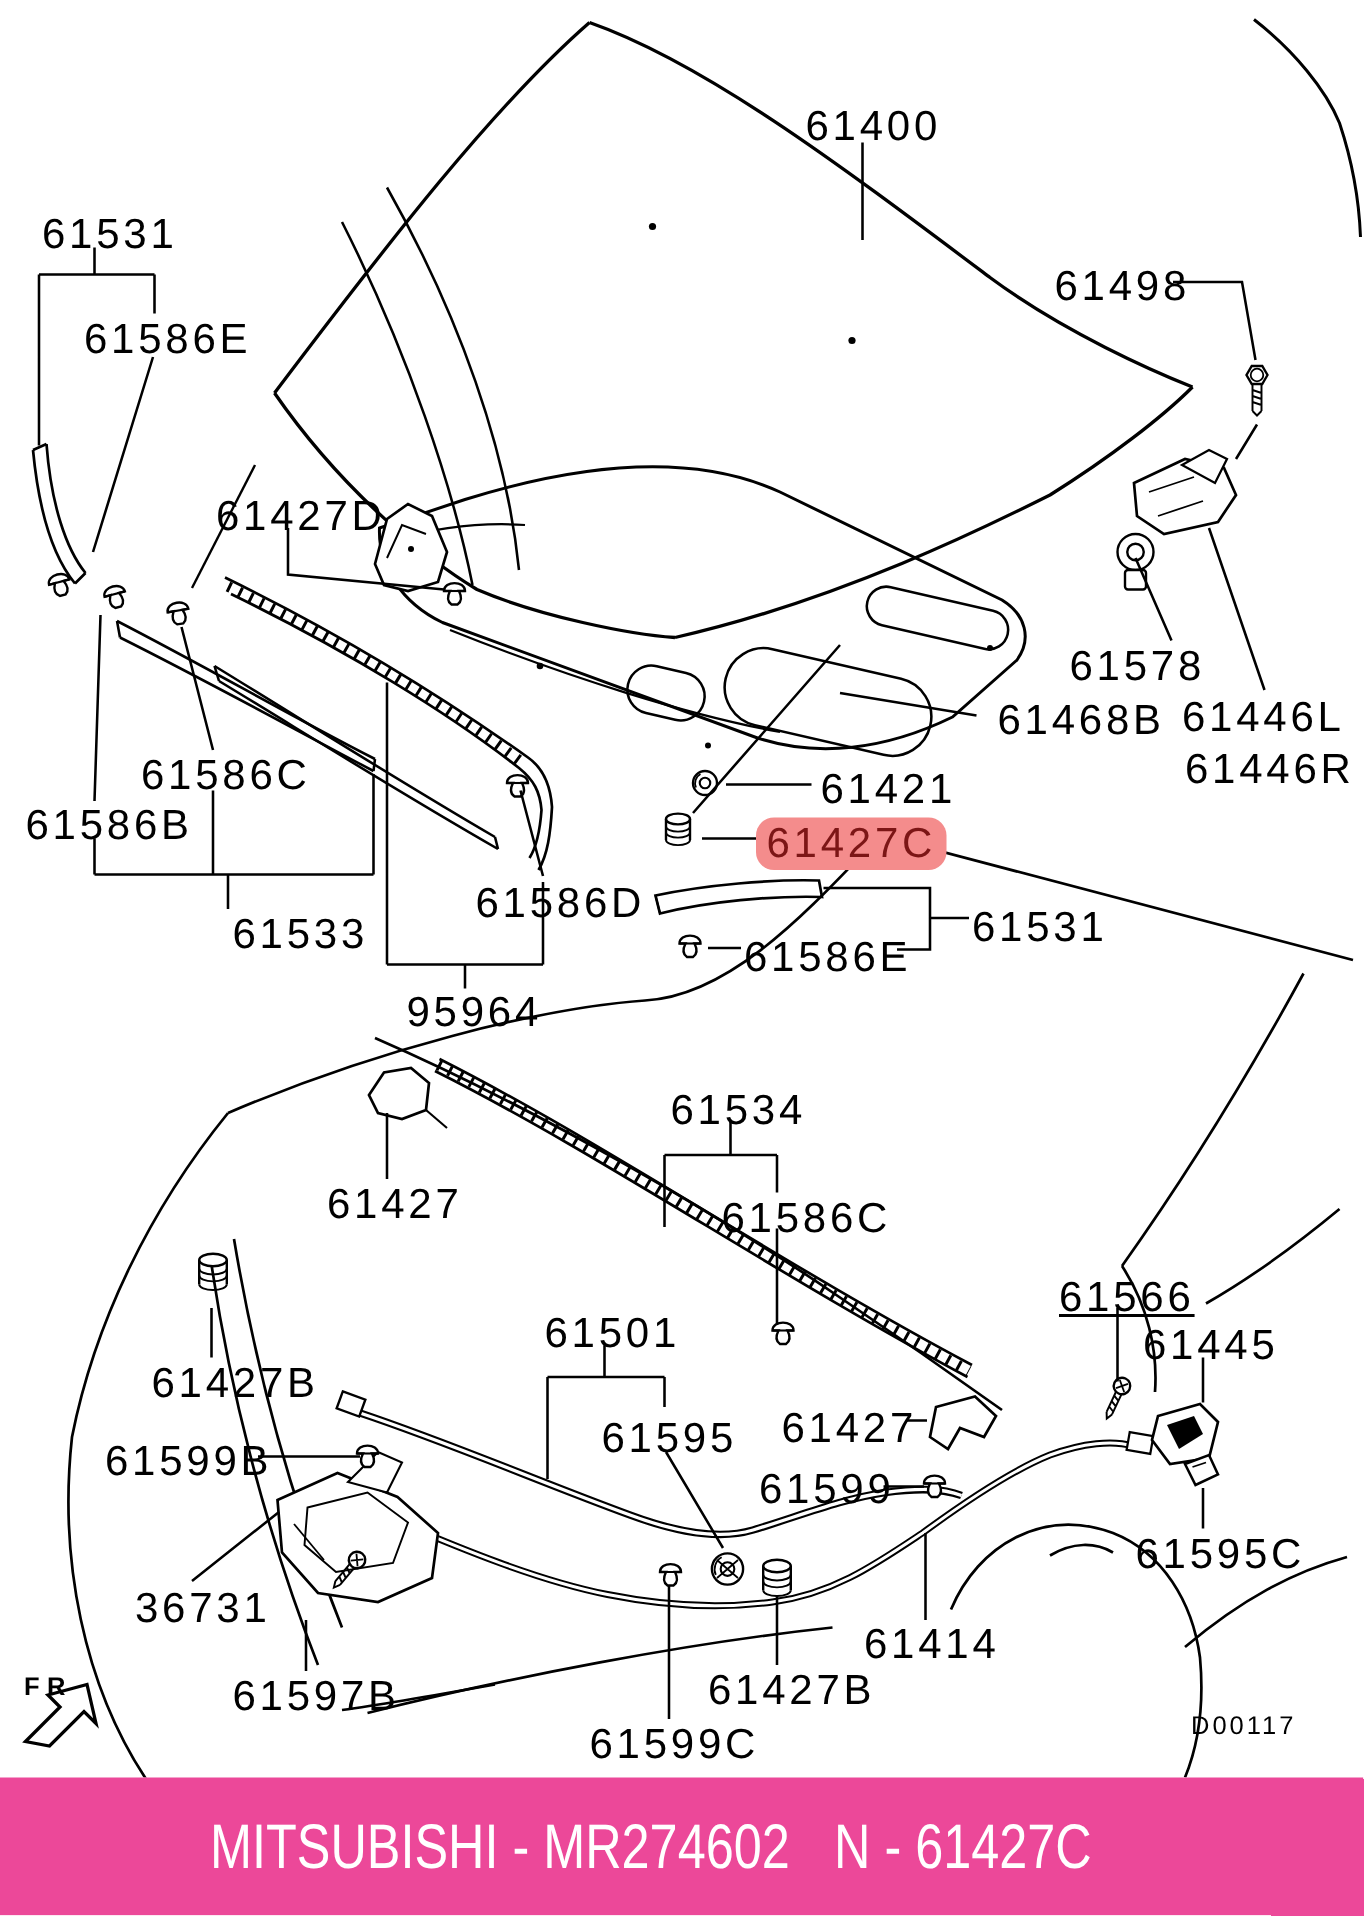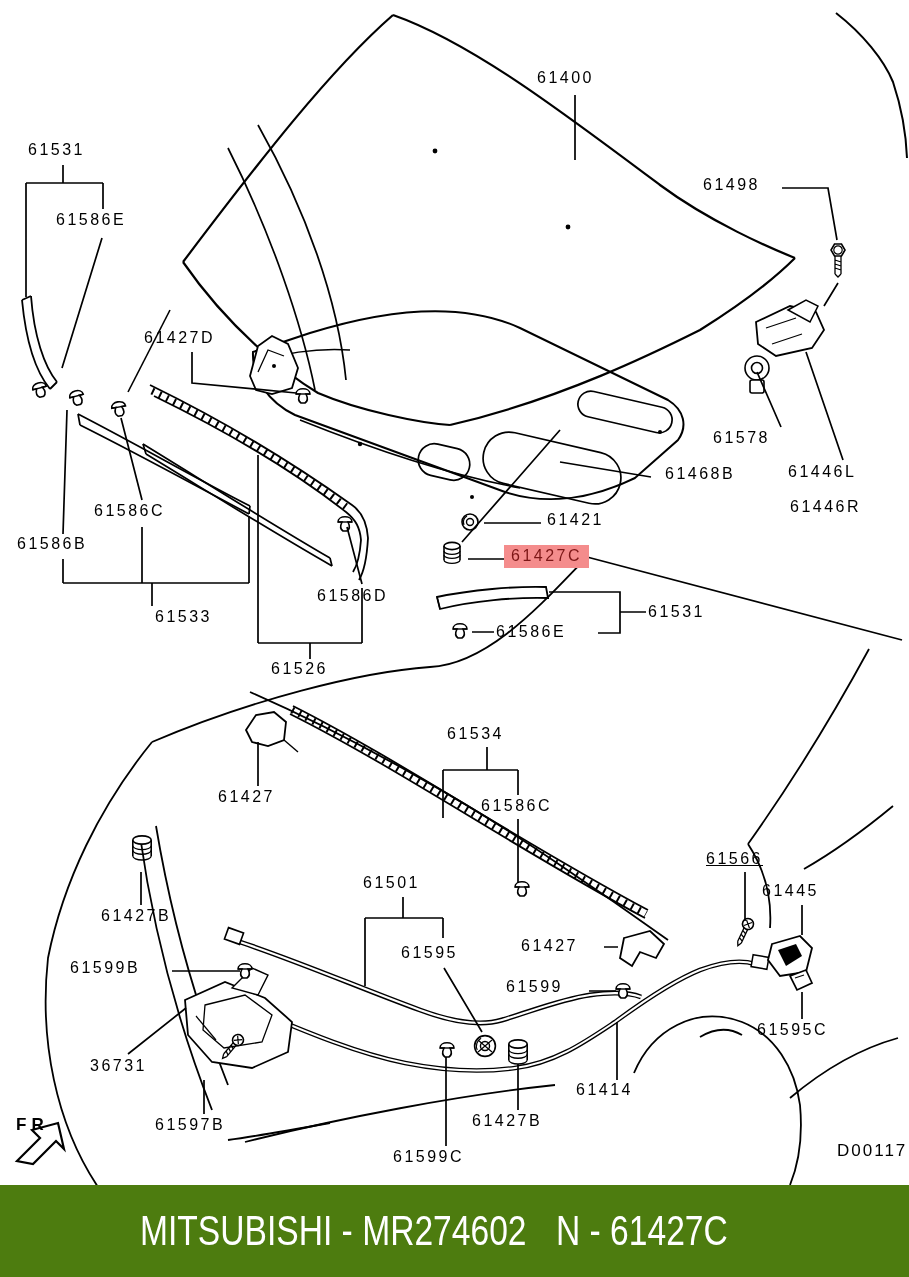--- a/index.html
+++ b/index.html
@@ -1,21 +1,21 @@
 <!DOCTYPE html>
 <html><head>
 <meta charset="utf-8">
 <style>
   html,body{margin:0;padding:0;background:#ffffff;}
   #page{position:relative;width:909px;height:1277px;background:#ffffff;overflow:hidden;
         font-family:"Liberation Sans",sans-serif;}
   #art{position:absolute;left:0;top:0;}
-  .label{position:absolute;font-size:16px;letter-spacing:2.5px;color:#000;white-space:nowrap;
+  .label{position:absolute;font-size:28px;letter-spacing:2.5px;color:#000;white-space:nowrap;
          line-height:1.0;cursor:default;}
-  .label.kind-highlight{padding:3px 7px 4px 7px;margin-left:-7px;margin-top:-3px;}
+  .label.kind-highlight{padding:3px 7px 4px 7px;margin-left:-7px;margin-top:-3px;border-radius:12px;}
   .label.kind-fr{font-size:17px;letter-spacing:5px;font-weight:bold;}
   .label.kind-code{font-size:17px;letter-spacing:2px;}
   #footer-bar{position:absolute;left:0;top:1185px;width:909px;height:92px;}
   #footer-bar span{position:absolute;top:0;height:92px;line-height:92px;font-size:42px;
                    color:#fff;display:inline-block;transform:scaleX(0.8);transform-origin:left center;
                    white-space:nowrap;}
   #footer-left{left:140px;}
   #footer-right{left:556px;}
   svg *{vector-effect:non-scaling-stroke;}
 </style>
@@ -276,39 +276,39 @@
       <div class="label kind-part" style="left: 788px; top: 464px;">61446L</div>
       <div class="label kind-part" style="left: 790px; top: 499px;">61446R</div>
       <div class="label kind-part" style="left: 547px; top: 512px;">61421</div>
       <div class="label kind-highlight" style="left: 511px; top: 548px; background: rgb(244, 140, 140); color: rgb(124, 22, 22);">61427C</div>
       <div class="label kind-part" style="left: 94px; top: 503px;">61586C</div>
       <div class="label kind-part" style="left: 17px; top: 536px;">61586B</div>
       <div class="label kind-part" style="left: 113px; top: 609px; margin-left: 42px;">61533</div>
       <div class="label kind-part" style="left: 317px; top: 588px;">61586D</div>
       <div class="label kind-part" style="left: 496px; top: 624px;">61586E</div>
       <div class="label kind-part" style="left: 648px; top: 604px;">61531</div>
-      <div class="label kind-part" style="left: 271px; top: 661px;">61526</div>
+      <div class="label kind-part" style="left: 271px; top: 661px;">95964</div>
       <div class="label kind-part" style="left: 447px; top: 726px;">61534</div>
       <div class="label kind-part" style="left: 218px; top: 789px;">61427</div>
       <div class="label kind-part" style="left: 481px; top: 798px;">61586C</div>
       <div class="label kind-part" style="left: 706px; top: 851px; text-decoration: underline;">61566</div>
       <div class="label kind-part" style="left: 762px; top: 883px;">61445</div>
       <div class="label kind-part" style="left: 101px; top: 908px;">61427B</div>
       <div class="label kind-part" style="left: 363px; top: 875px;">61501</div>
       <div class="label kind-part" style="left: 401px; top: 945px;">61595</div>
       <div class="label kind-part" style="left: 521px; top: 938px;">61427</div>
       <div class="label kind-part" style="left: 70px; top: 960px;">61599B</div>
       <div class="label kind-part" style="left: 506px; top: 979px;">61599</div>
       <div class="label kind-part" style="left: 757px; top: 1022px;">61595C</div>
       <div class="label kind-part" style="left: 90px; top: 1058px;">36731</div>
       <div class="label kind-part" style="left: 576px; top: 1082px;">61414</div>
       <div class="label kind-part" style="left: 155px; top: 1117px;">61597B</div>
       <div class="label kind-part" style="left: 472px; top: 1113px;">61427B</div>
       <div class="label kind-part" style="left: 393px; top: 1149px; text-align: right;">61599C</div>
       <div class="label kind-fr" style="left: 16px; top: 1116px;">FR</div>
-      <div class="label kind-code" style="left: 794px; top: 1142px; margin-left: 43px;">D00117</div>
+      <div class="label kind-code" style="left: 794px; top: 1142px;">D00117</div>
     </div>
 
-  <div id="footer-bar" style="background: #4d7c0f;">
+  <div id="footer-bar" style="background: #ec4899;">
     <span id="footer-left" style="color: rgb(255, 255, 255);">MITSUBISHI - MR274602</span>
     <span id="footer-right" style="color: rgb(255, 255, 255);">N - 61427C</span>
   </div>
 </div>
 
 </body></html>

